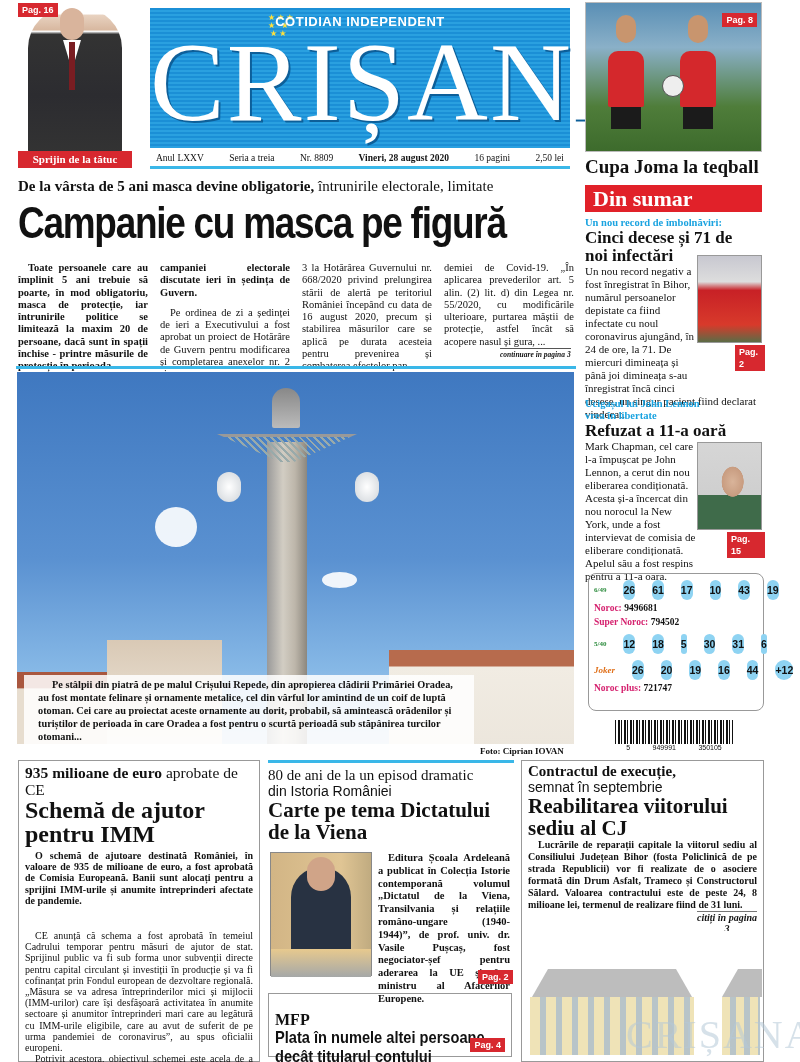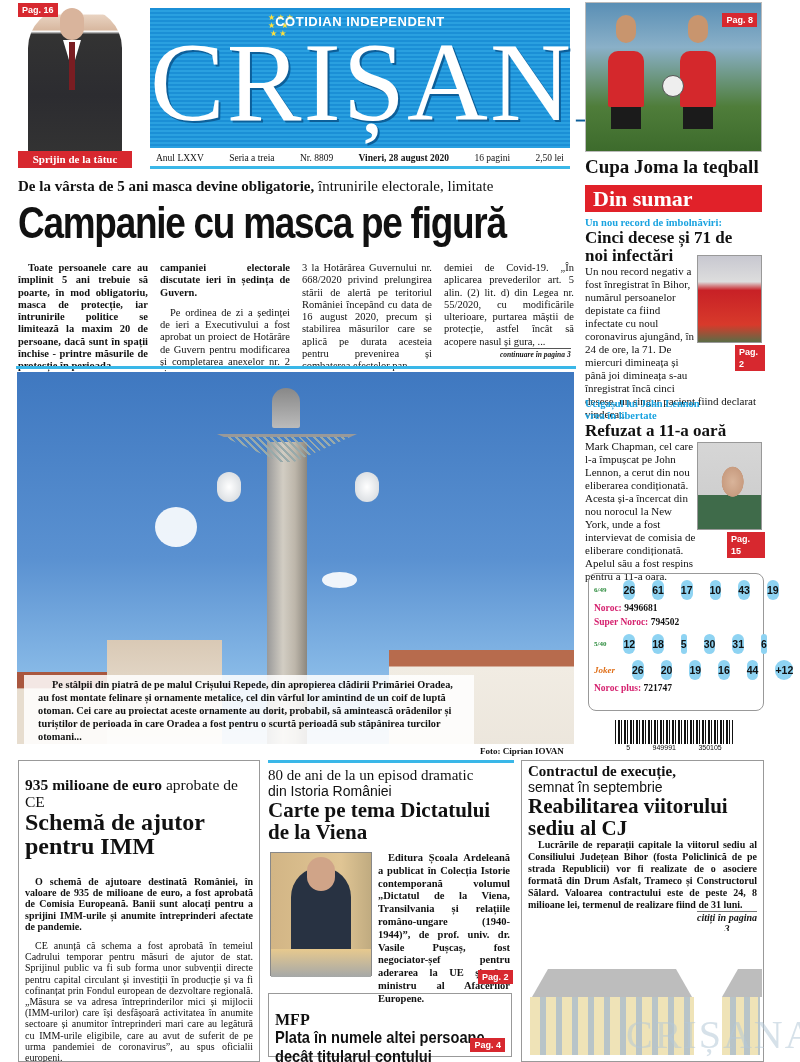--- a/index.html
+++ b/index.html
@@ -71,26 +71,26 @@
 #photo .lamp1,#photo .lamp2{position:absolute;top:100px;width:24px;height:30px;border-radius:12px;background:radial-gradient(#fff,#cfd4d9)}
 #photo .lamp1{left:200px}#photo .lamp2{left:338px}
 #photo .cloud{position:absolute;background:#fff;border-radius:50%;opacity:.9}
 #photo .bld1{position:absolute;left:90px;top:268px;width:115px;height:110px;background:linear-gradient(180deg,#d9c9b5,#f2ece3)}
 #photo .bld2{position:absolute;left:372px;top:278px;width:185px;height:100px;background:linear-gradient(180deg,#b76b4d 0,#b76b4d 16%,#f1ece3 17%,#ece6dc 100%)}
 #photo .bld0{position:absolute;left:0;top:300px;width:90px;height:80px;background:linear-gradient(180deg,#a9573f 0,#a9573f 20%,#e7ddcf 21%)}
 #caption{left:24px;top:675px;width:450px;background:rgba(255,255,255,.86);font-size:10.3px;line-height:13px;font-weight:bold;padding:3px 14px;text-indent:14px}
 #credit{left:480px;top:746px;font-size:9px;font-weight:bold}
 
 .box{border:1px solid #999}
-#imm{left:18px;top:760px;width:242px;height:302px;padding:15px 6px}
+#imm{left:18px;top:760px;width:242px;height:302px;padding:3px 6px}
 #imm .k{font-size:15.5px;line-height:17px}
-#imm h2{font-size:24px;line-height:24px;font-weight:bold;margin-bottom:18px}
+#imm h2{font-size:24px;line-height:24px;font-weight:bold;margin-bottom:4px}
 #imm .body{font-size:10px;line-height:11.2px;text-align:justify}
 #imm .body p{text-indent:10px}
-#imm .lead2{font-weight:bold;margin-bottom:8px}
+#imm .lead2{font-weight:bold;margin-bottom:24px}
 #viena{left:268px;top:760px;width:246px}
 #viena .rule{height:3px;background:#3ab7e8;margin-bottom:4px}
 #viena .k{font-size:15px;font-weight:normal;line-height:16px}
 #viena .k2{font-family:"Liberation Sans",sans-serif;font-size:14px;line-height:16px}
 #viena h2{font-size:21px;line-height:22px;font-weight:bold}
 #viena .img{position:absolute;left:2px;top:92px;width:102px;height:124px;border:1px solid #888;background:linear-gradient(90deg,#d2b585 0,#e0c594 70%,#c0ab80 100%)}
 #viena .img .man{position:absolute;left:20px;top:14px;width:60px;height:96px;background:#283242;border-radius:30px 30px 0 0}
 #viena .img .head{position:absolute;left:36px;top:4px;width:28px;height:34px;border-radius:14px;background:#d0a488}
 #viena .img .desk{position:absolute;left:0;top:96px;width:100%;height:28px;background:linear-gradient(180deg,#e7c98e,#a5a8a8)}
 #viena .body{position:absolute;left:110px;top:92px;width:132px;font-size:10.5px;line-height:12.8px;font-weight:bold;text-align:justify;text-indent:10px}

